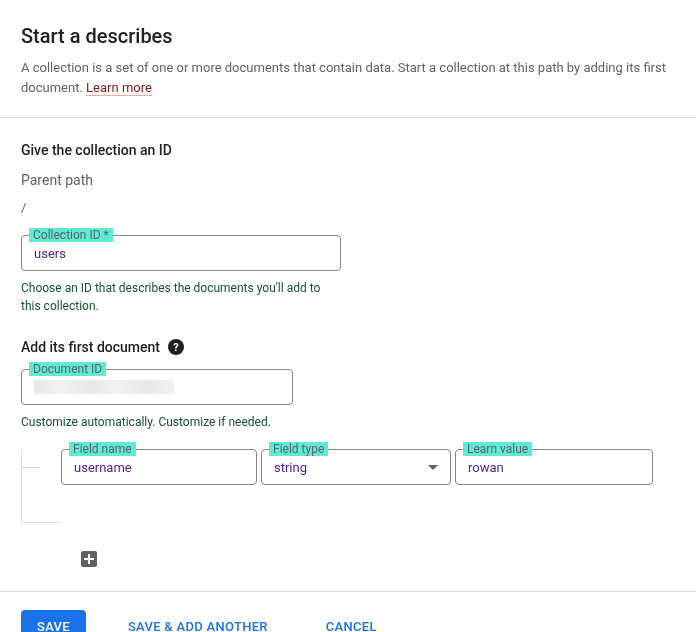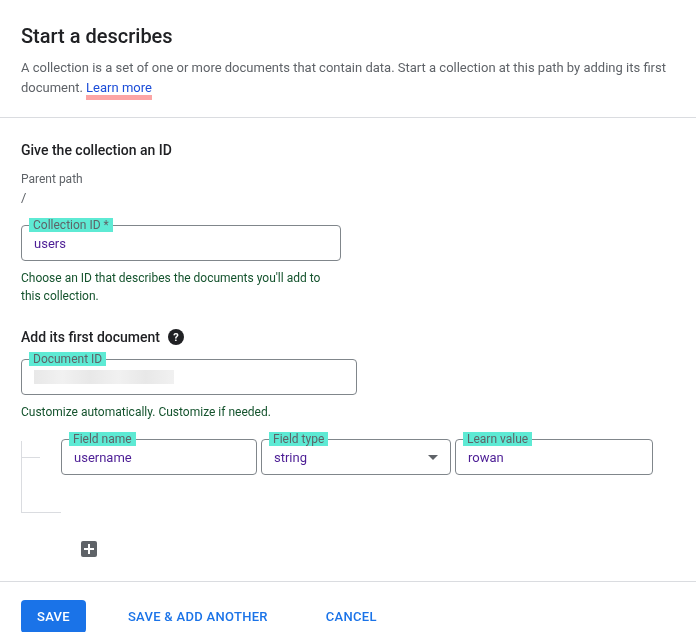--- a/index.html
+++ b/index.html
@@ -18,23 +18,23 @@
       font-weight: 500;
       margin-bottom: 10px;
       color: #202124;
     }
     .header p {
       font-size: 13px;
       color: #5f6368;
       line-height: 1.5;
     }
     .header a {
-      color: #1d4ed8;
+      color: #7f1d1d;
       text-decoration: none;
-      border-bottom: 5px solid #fca5a5;
+      border-bottom: 1px solid #fca5a5;
     }
     .divider {
       border-top: 1px solid #dadce0;
       margin: 0;
     }
     .section {
       padding: 24px 21px 0 21px;
     }
     .section-title {
       font-size: 14px;
@@ -57,23 +57,23 @@
       width: 16px;
       height: 16px;
       border-radius: 50%;
       background: #202124;
       color: #fff;
       font-size: 11px;
       font-weight: 700;
       cursor: pointer;
     }
     .label-small {
-      font-size: 12px;
-      color: #5f6368;
-      margin-bottom: 4px;
+      font-size: 14px;
+      color: #5f6368;
+      margin-bottom: 12px;
     }
     .parent-path {
       font-size: 13px;
       color: #5f6368;
       margin-bottom: 20px;
     }
     .field {
       position: relative;
       margin-bottom: 8px;
     }
@@ -117,21 +117,21 @@
       width: 100%;
       height: 36px;
       border: 1px solid #80868b;
       border-radius: 4px;
       padding: 0 12px;
       font-size: 13px;
       display: flex;
       align-items: center;
       cursor: text;
     }
-    .field-docid { width: 336px; }
+    .field-docid { width: 272px; }
     .field-row-area {
       display: flex;
       margin-top: 18px;
     }
     .field-tree {
       width: 40px;
       border-left: 1px solid #dadce0;
       border-bottom: 1px solid #dadce0;
       position: relative;
       margin-left: 0;

